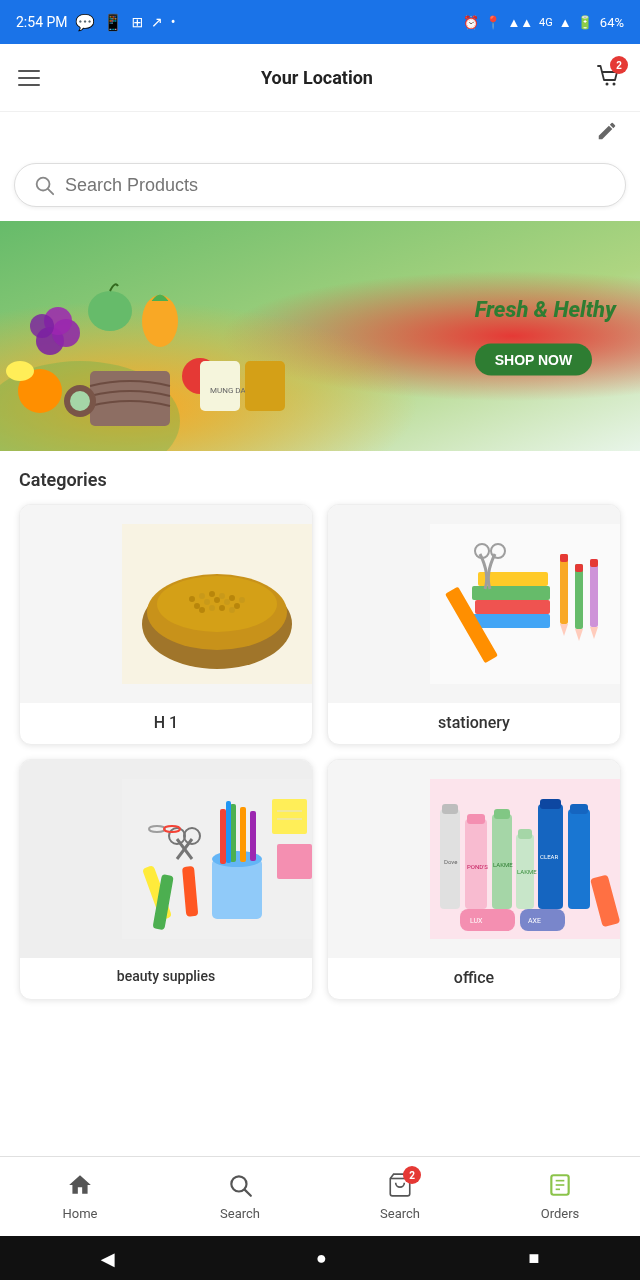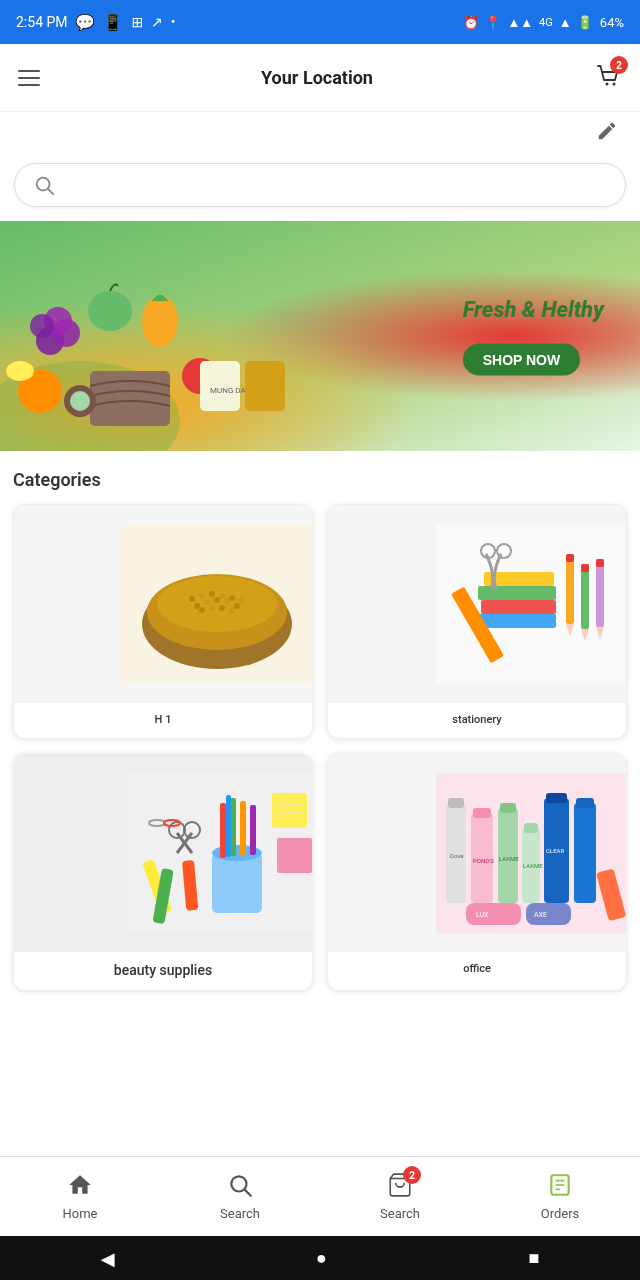--- a/index.html
+++ b/index.html
@@ -112,21 +112,21 @@
     .banner-bg {
       position: absolute;
       inset: 0;
       background:
         radial-gradient(ellipse at 20% 80%, #f9a825 0%, transparent 40%),
         radial-gradient(ellipse at 80% 50%, #e53935 0%, transparent 40%),
         linear-gradient(160deg, #66bb6a 0%, #aed581 60%, #e8f5e9 100%);
     }
     .banner-content {
       position: absolute;
-      right: 36px;
+      right: 24px;
       top: 50%;
       transform: translateY(-50%);
       text-align: center;
     }
     .banner-title {
       color: #2e7d32;
       font-size: 22px;
       font-weight: 800;
       font-style: italic;
     }
@@ -140,21 +140,21 @@
       font-size: 14px;
       font-weight: 700;
       cursor: pointer;
       display: block;
     }
 
     
     .spacer { height: 18px; }
 
     
-    .categories-section { padding: 0 13px 100px; }
+    .categories-section { padding: 0 19px 100px; }
     .categories-title {
       font-size: 18px;
       font-weight: 600;
       color: #333;
       margin-bottom: 14px;
     }
     .categories-grid {
       display: grid;
       grid-template-columns: 1fr 1fr;
       gap: 14px;
@@ -172,21 +172,21 @@
       height: 198px;
       overflow: hidden;
       display: flex;
       align-items: center;
       justify-content: flex-end;
       background: #f5f5f5;
     }
     .category-label {
       text-align: center;
       padding: 10px 6px 12px;
-      font-size: 11px;
+      font-size: 16px;
       color: #333;
       font-weight: 500;
     }
 
     
     .bottom-nav {
       position: fixed;
       bottom: 44px;
       left: 0;
       width: 640px;
@@ -295,20 +295,21 @@
     </svg>
   </button>
 </div>
 
 <div class="search-bar-container">
   <div class="search-bar">
     <svg width="22" height="22" viewBox="0 0 24 24">
       <circle cx="11" cy="11" r="7" stroke="#888" stroke-width="2" fill="none"></circle>
       <line x1="16.5" y1="16.5" x2="22" y2="22" stroke="#888" stroke-width="2" stroke-linecap="round"></line>
     </svg>
+    <input type="text" placeholder="Search Products" style="">
   </div>
 </div>
 
 <div class="banner">
   <div class="banner-bg"></div>
 
   <svg width="340" height="230" viewBox="0 0 340 230" style="position:absolute;left:0;top:0;">
 
     <ellipse cx="80" cy="200" rx="100" ry="60" fill="#4caf50" opacity="0.3"></ellipse>
 

